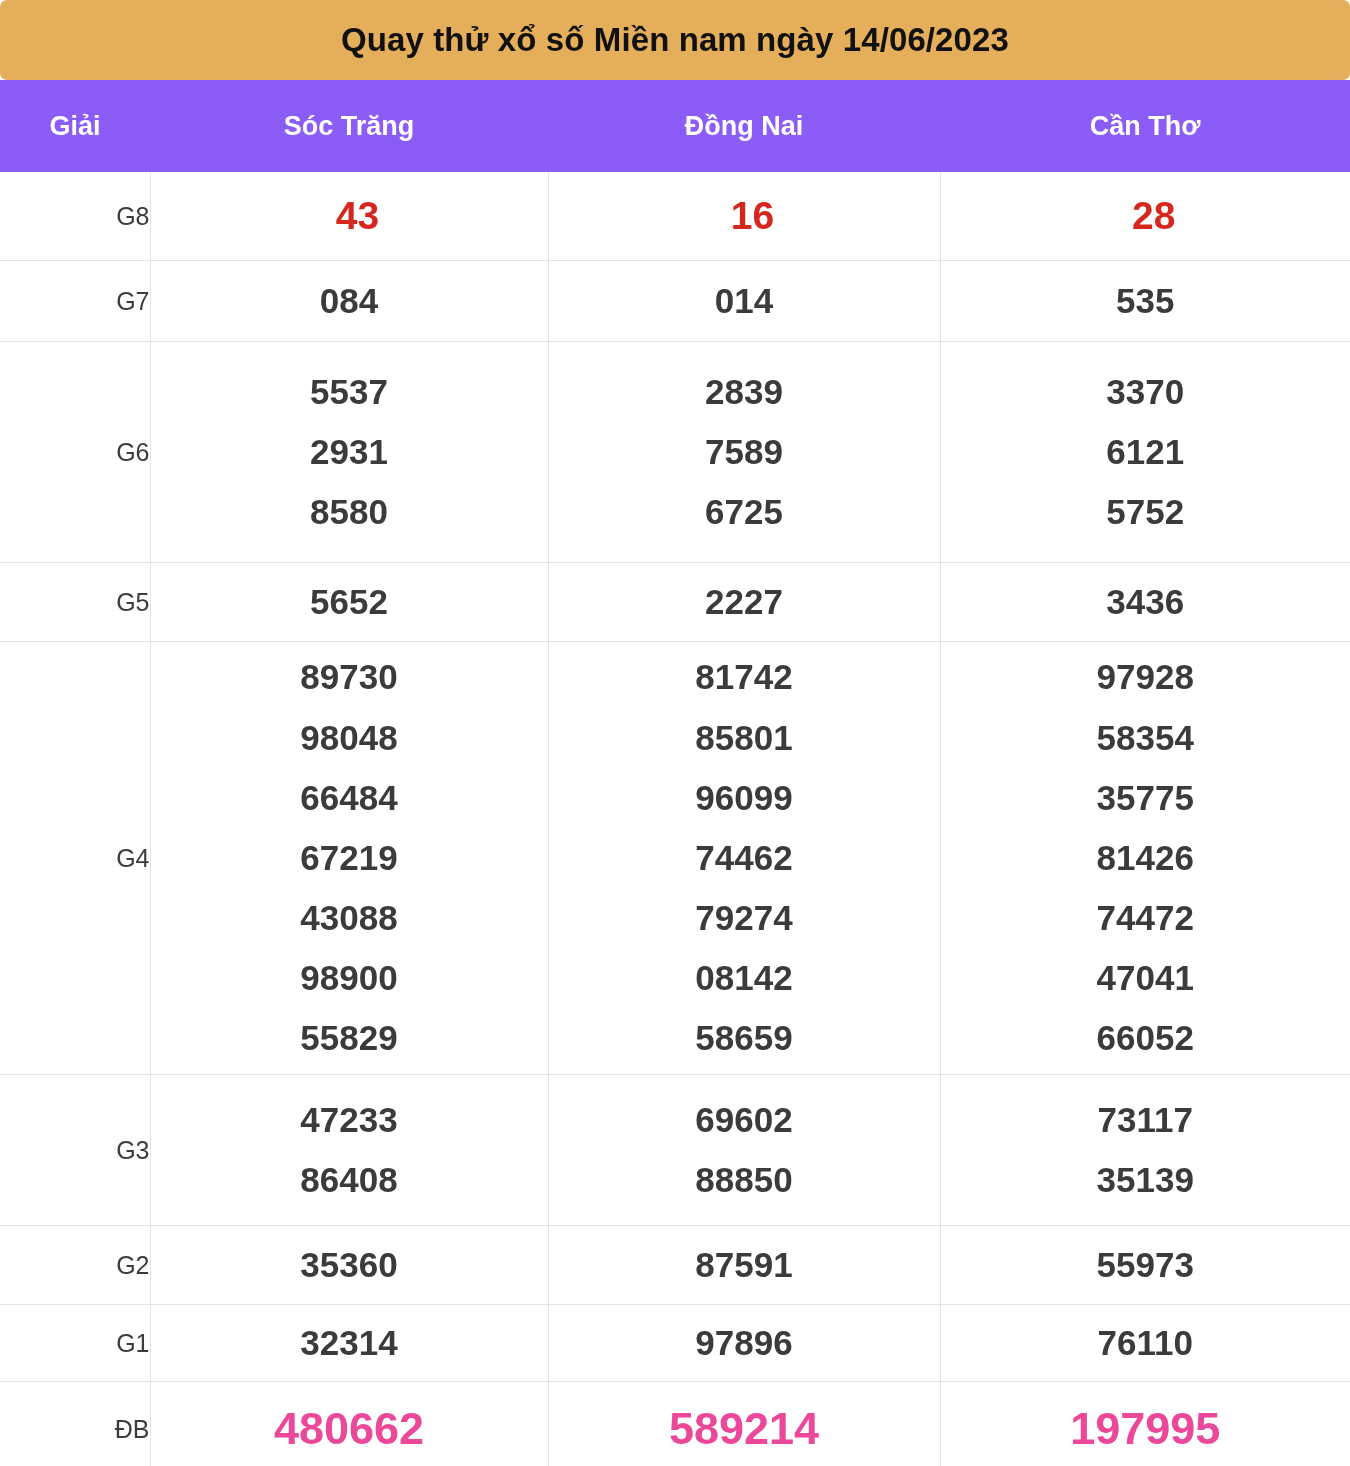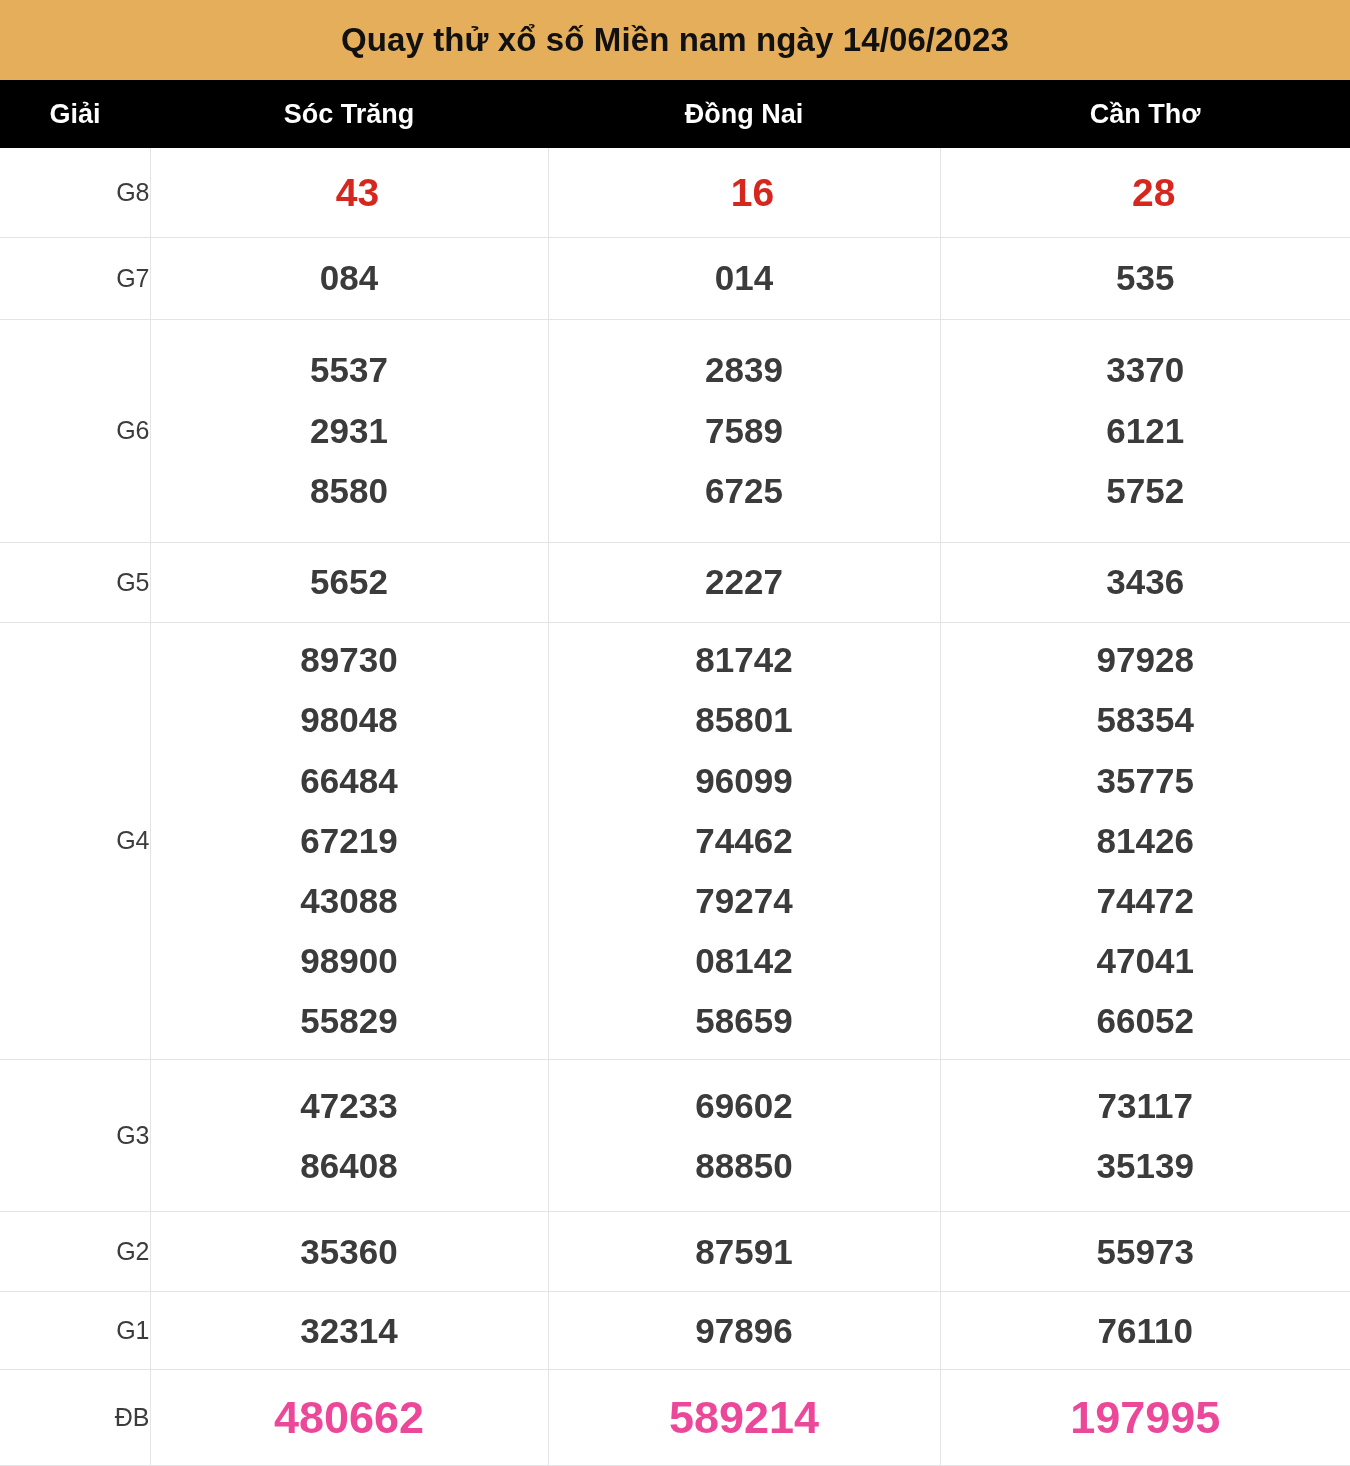--- a/index.html
+++ b/index.html
@@ -28,42 +28,43 @@
     height: 80px;
     min-height: 80px;
     background: #e5ae5b;
     display: flex;
     align-items: center;
     justify-content: center;
     color: #111111;
     font-size: 33px;
     font-weight: bold;
     letter-spacing: 0.1px;
+    border-radius: 7px;
   }
 
   
   .results-table {
     width: 100%;
     border-collapse: collapse;
     table-layout: fixed;
     flex: 1;
   }
 
   .results-table col.c-prize  { width: 150px; }
   .results-table col.c-prov1  { width: 398px; }
   .results-table col.c-prov2  { width: 392px; }
   .results-table col.c-prov3  { width: 410px; }
 
   .results-table thead th {
-    background: #000000;
+    background: #8b5cf6;
     color: #ffffff;
     font-size: 27px;
     font-weight: bold;
     height: 68px;
-    padding: 0;
+    padding: 12px;
     text-align: center;
     vertical-align: middle;
     border: none;
   }
 
   .results-table tbody td {
     border: 1px solid #e4e4e6;
     border-left: none;
     border-right: 1px solid #e4e4e6;
     text-align: right;

